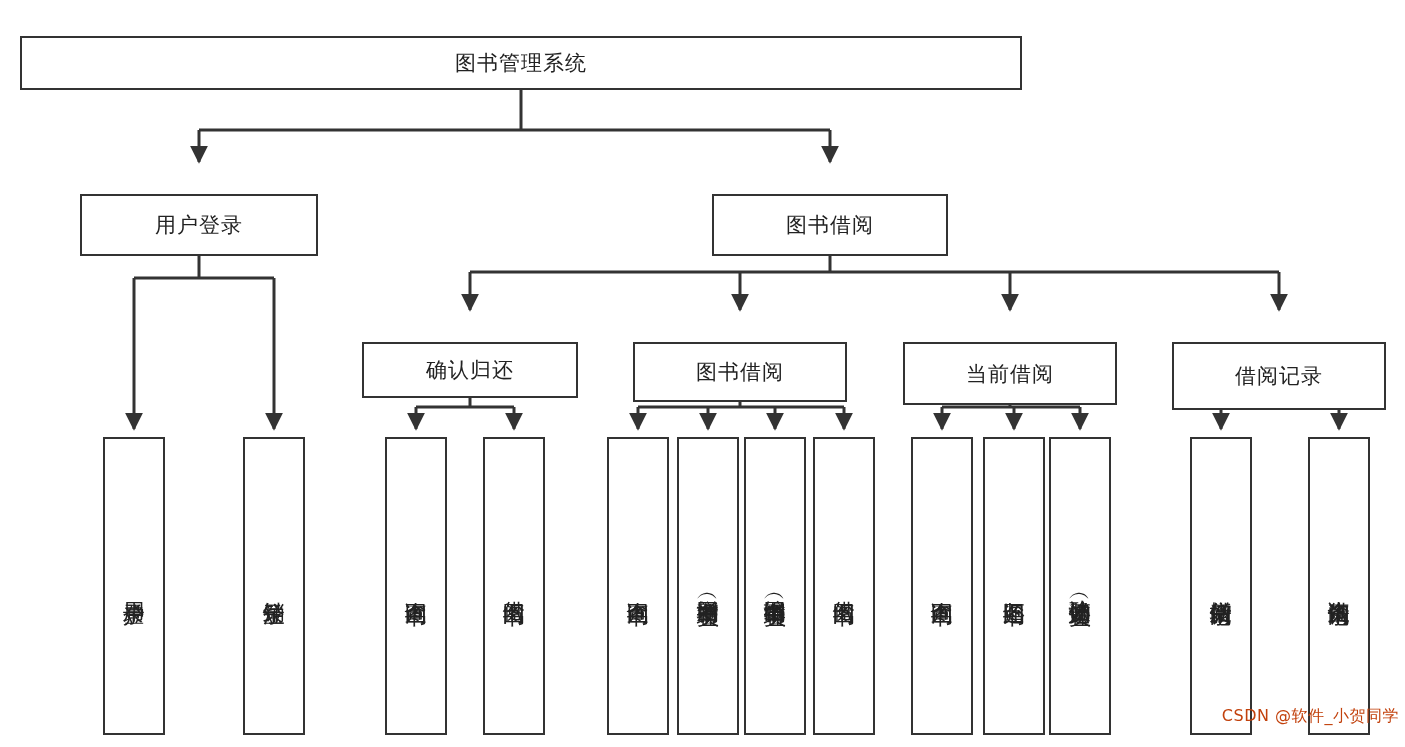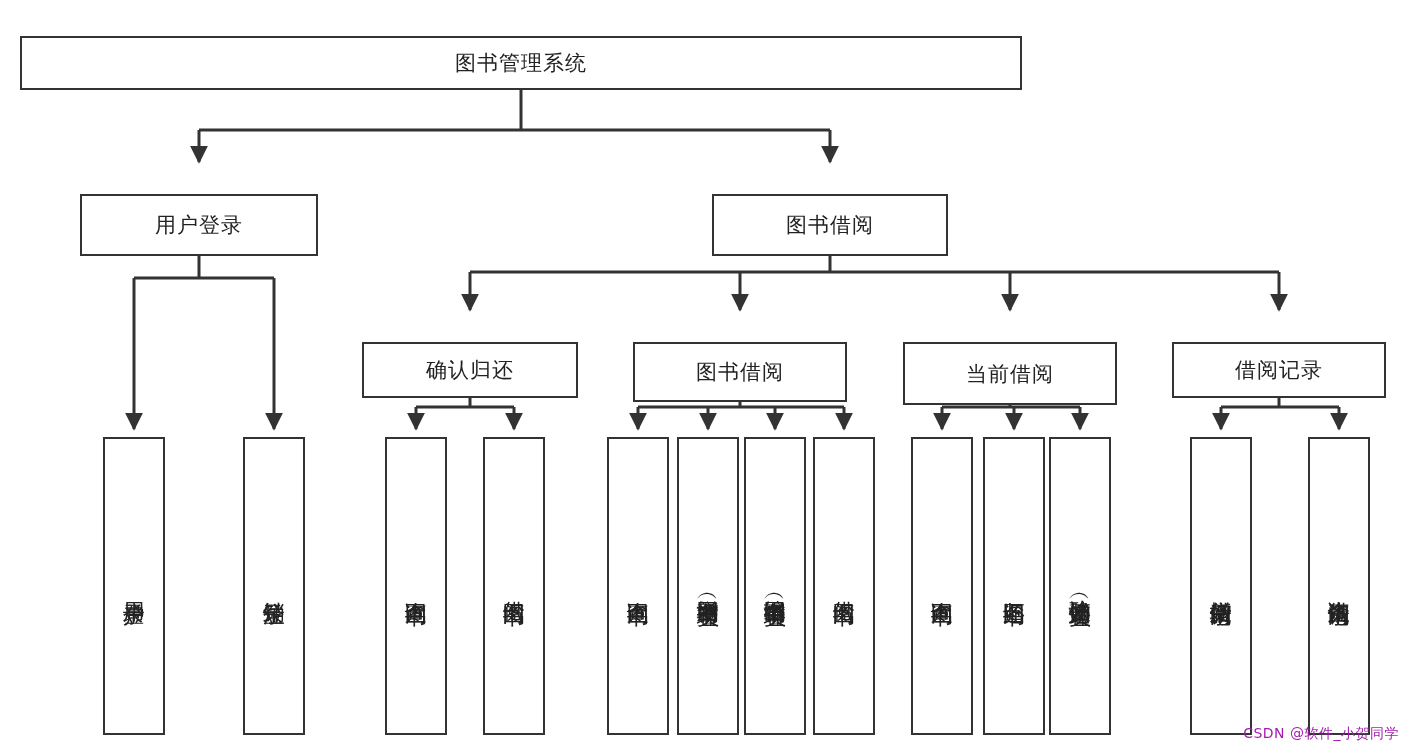--- a/index.html
+++ b/index.html
@@ -50,23 +50,23 @@
   }
   .node.vert .label {
     writing-mode: vertical-rl;
     text-orientation: upright;
     display: block;
     text-align: center;
   }
   .watermark {
     position: absolute;
     right: 6px;
-    bottom: 4px;
-    font-size: 14px;
-    color: #a21caf;
+    bottom: 20px;
+    font-size: 16px;
+    color: #c2410c;
     letter-spacing: 0.5px;
     white-space: nowrap;
   }
 </style>
 </head>
 <body>
 
 <div id="diagram-root">
 
   <svg id="wires" viewBox="0 0 1405 747" xmlns="http://www.w3.org/2000/svg">
@@ -132,21 +132,21 @@
 
   <div class="node horiz" style="left:362px; top:318px; width:216px; height:56px;">
     <span class="label">确认归还</span>
   </div>
   <div class="node horiz" style="left:633px; top:318px; width:214px; height:60px;">
     <span class="label">图书借阅</span>
   </div>
   <div class="node horiz" style="left:903px; top:318px; width:214px; height:63px;">
     <span class="label">当前借阅</span>
   </div>
-  <div class="node horiz" style="left:1172px; top:318px; width:214px; height:56px;">
+  <div class="node horiz" style="left:1172px; top:318px; width:214px; height:68px;">
     <span class="label">借阅记录</span>
   </div>
 
   <div class="node vert" style="left:103px; top:437px; width:62px; height:298px;">
     <span class="label">用户登录</span>
   </div>
   <div class="node vert" style="left:243px; top:437px; width:62px; height:298px;">
     <span class="label">注销登录</span>
   </div>
 

